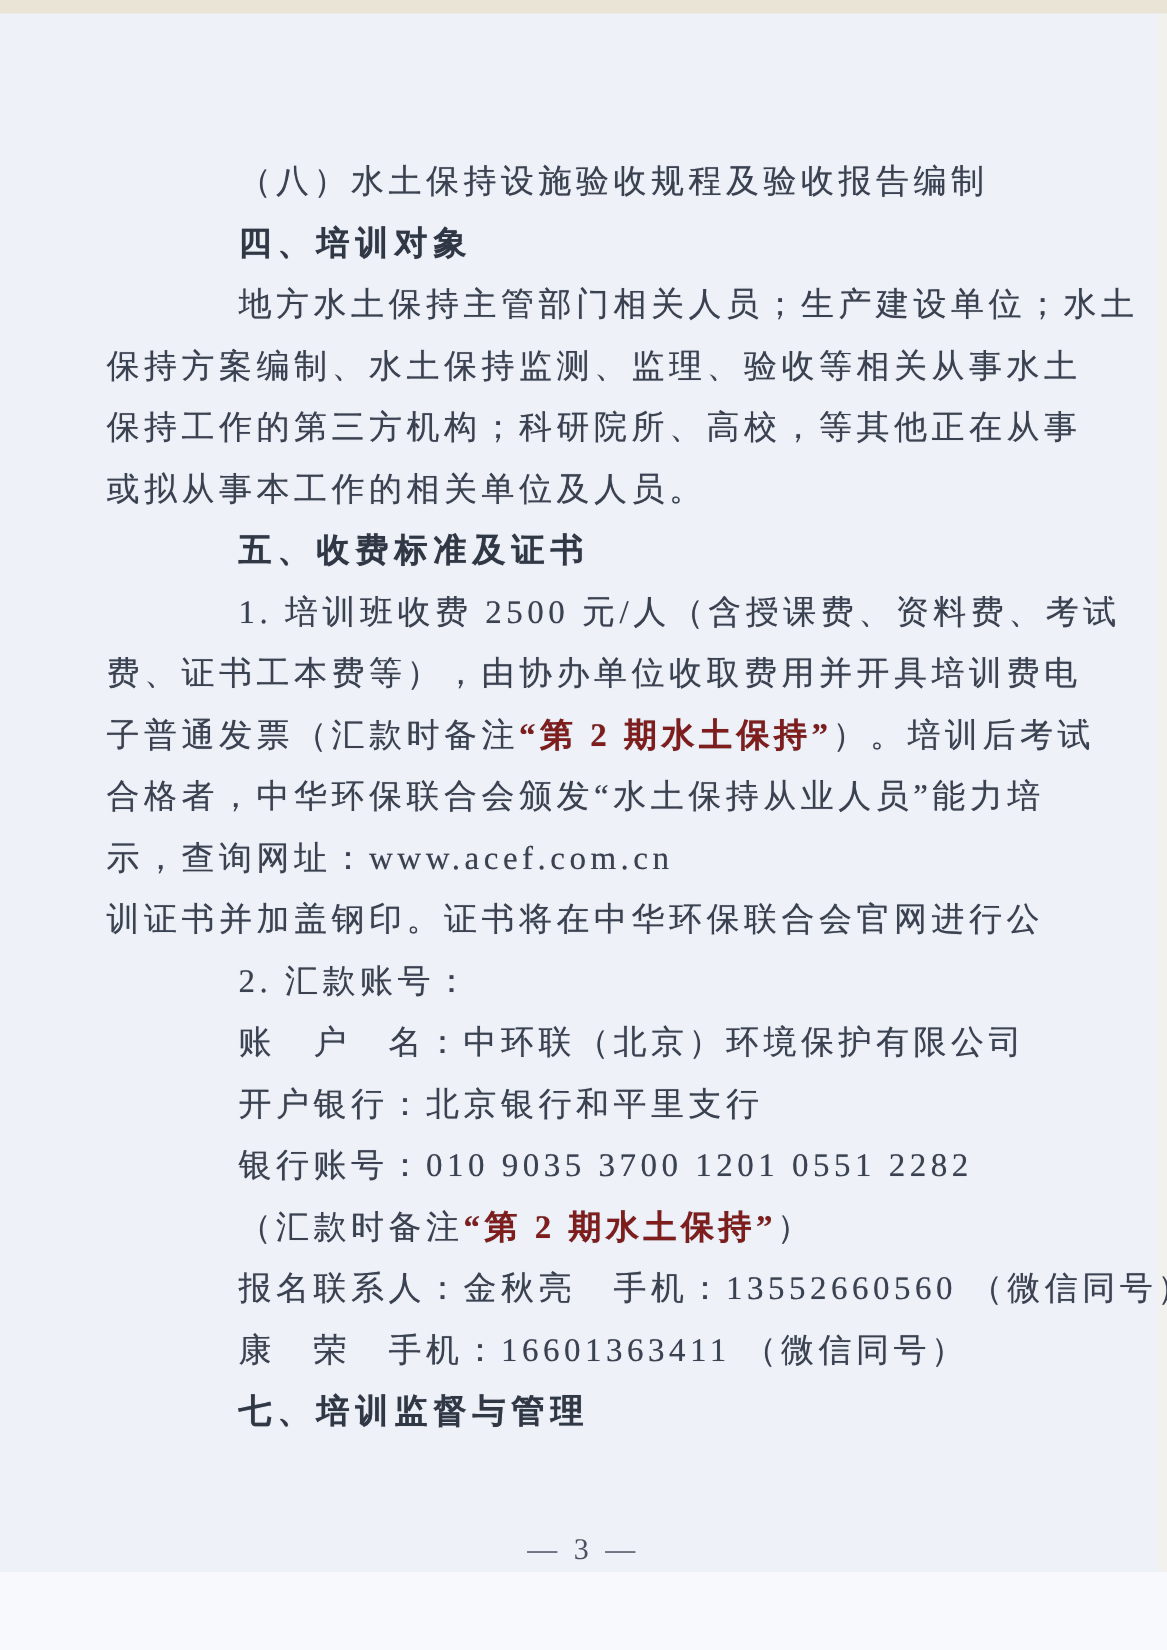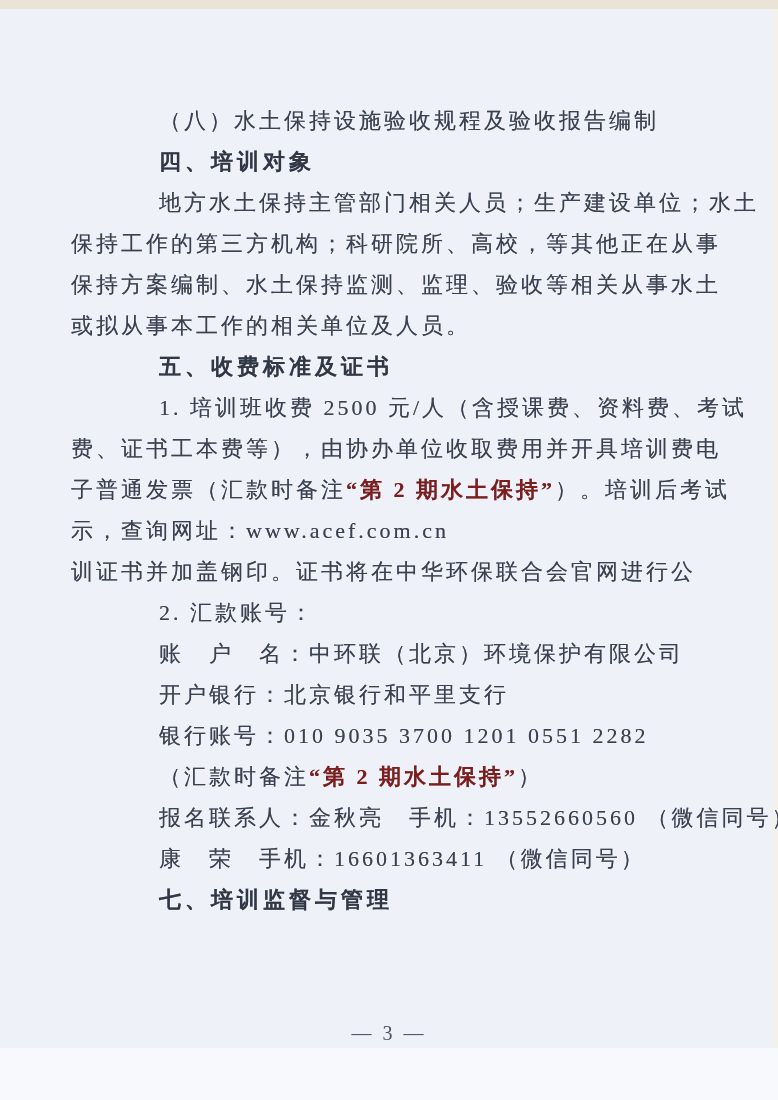--- a/index.html
+++ b/index.html
@@ -62,27 +62,28 @@
 <body>
 
 <div class="scan-strip-top"></div>
 <div class="scan-edge-right"></div>
 <div class="scan-band-bottom"></div>
 
 <div class="doc">
   <p class="line indent">（八）水土保持设施验收规程及验收报告编制</p>
   <p class="line indent heading">四、培训对象</p>
   <p class="line indent">地方水土保持主管部门相关人员；生产建设单位；水土</p>
+  <p class="line">保持方案编制、水土保持监测、监理、验收等相关从事水土</p>
   <p class="line">保持工作的第三方机构；科研院所、高校，等其他正在从事</p>
-  <p class="line">保持方案编制、水土保持监测、监理、验收等相关从事水土</p>
   <p class="line">或拟从事本工作的相关单位及人员。</p>
   <p class="line indent heading">五、收费标准及证书</p>
   <p class="line indent">1. 培训班收费 2500 元/人（含授课费、资料费、考试</p>
   <p class="line">费、证书工本费等），由协办单位收取费用并开具培训费电</p>
   <p class="line"><span>子普通发票（汇款时备注</span><span class="bold">“第 2 期水土保持”</span><span>）。培训后考试</span></p>
+  <p class="line">合格者，中华环保联合会颁发“水土保持从业人员”能力培</p>
   <p class="line">示，查询网址：www.acef.com.cn</p>
   <p class="line">训证书并加盖钢印。证书将在中华环保联合会官网进行公</p>
   <p class="line indent">2. 汇款账号：</p>
   <p class="line indent">账　户　名：中环联（北京）环境保护有限公司</p>
   <p class="line indent">开户银行：北京银行和平里支行</p>
   <p class="line indent">银行账号：010 9035 3700 1201 0551 2282</p>
   <p class="line indent"><span>（汇款时备注</span><span class="bold">“第 2 期水土保持”</span><span>）</span></p>
   <p class="line indent">报名联系人：金秋亮　手机：13552660560 （微信同号）</p>
   <p class="line indent">康　荣　手机：16601363411 （微信同号）</p>
   <p class="line indent heading">七、培训监督与管理</p>

